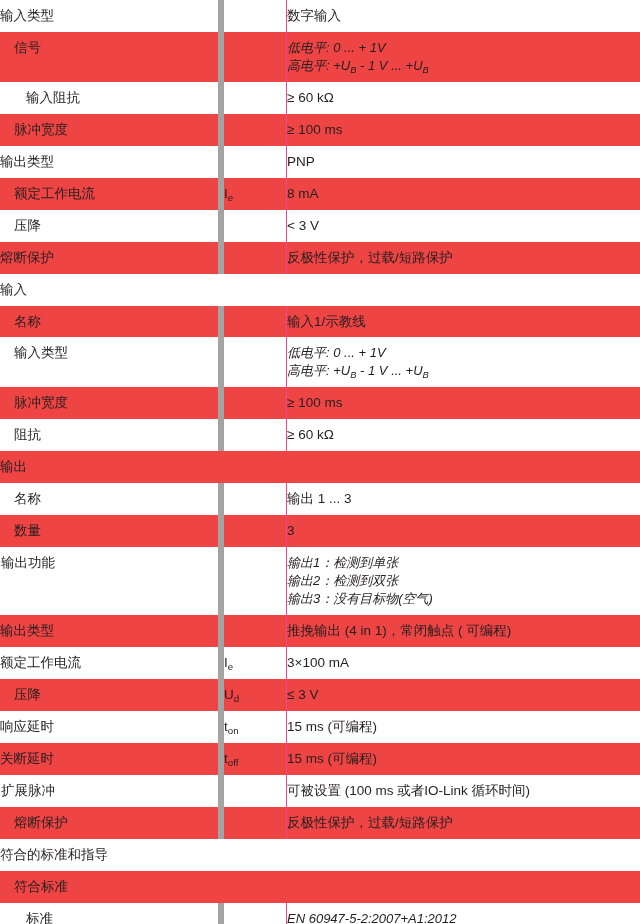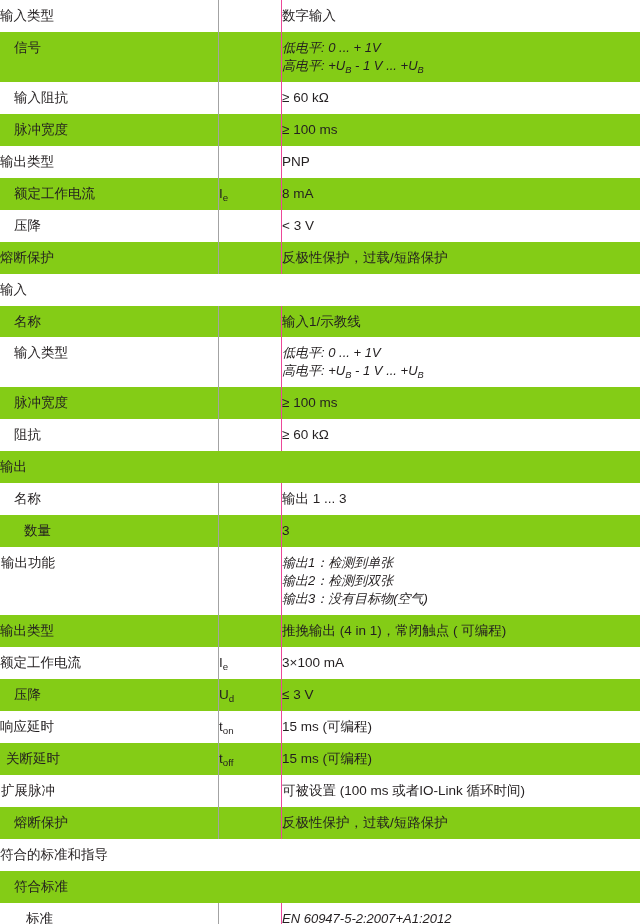--- a/index.html
+++ b/index.html
@@ -14,35 +14,35 @@
     color: #231f20;
     overflow: hidden;
   }
   table.spec {
     width: 640px;
     border-collapse: collapse;
     table-layout: fixed;
     font-size: 13.5px;
   }
   table.spec tr.row-shade > td {
-    background: #84cc16;
+    background: #ef4444;
   }
   table.spec tr.row-plain > td {
     background: #ffffff;
   }
   table.spec td {
     vertical-align: top;
     padding: 7px 0 7px 0;
     line-height: 1.33;
   }
   td.c-label {
     width: 218px;
     padding-left: 8px;
     padding-right: 6px;
-    border-right: 1px solid #a3a3a3;
+    border-right: 6px solid #a3a3a3;
   }
   td.c-sym {
     width: 62px;
     padding-left: 6px;
     padding-right: 4px;
     border-right: 1px solid #ec4899;
   }
   td.c-val {
     width: 360px;
     padding-left: 12px;
@@ -75,21 +75,21 @@
         <td class="c-label"><span class="indent-0">输入类型</span></td>
         <td class="c-sym"><span class="sym"></span></td>
         <td class="c-val"><span>数字输入</span></td>
       </tr>
       <tr class="row-shade">
         <td class="c-label"><span class="indent-1" style="padding-left: 14px;">信号</span></td>
         <td class="c-sym"><span class="sym"></span></td>
         <td class="c-val"><span class="val-small">低电平: 0 ... + 1V<br>高电平: +U<sub>B</sub> - 1 V ... +U<sub>B</sub></span></td>
       </tr>
       <tr class="row-plain">
-        <td class="c-label"><span class="indent-1" style="padding-left: 14px;">输入阻抗</span></td>
+        <td class="c-label"><span class="indent-1" style="padding-left: 26px;">输入阻抗</span></td>
         <td class="c-sym"><span class="sym"></span></td>
         <td class="c-val"><span>≥ 60 kΩ</span></td>
       </tr>
       <tr class="row-shade">
         <td class="c-label"><span class="indent-1" style="padding-left: 14px;">脉冲宽度</span></td>
         <td class="c-sym"><span class="sym"></span></td>
         <td class="c-val"><span>≥ 100 ms</span></td>
       </tr>
       <tr class="row-plain">
         <td class="c-label"><span class="indent-0">输出类型</span></td>
@@ -140,21 +140,21 @@
         <td class="c-label"><span class="indent-0">输出</span></td>
         <td class="c-sym"><span class="sym"></span></td>
         <td class="c-val"><span></span></td>
       </tr>
       <tr class="row-plain">
         <td class="c-label"><span class="indent-1" style="padding-left: 14px;">名称</span></td>
         <td class="c-sym"><span class="sym"></span></td>
         <td class="c-val"><span>输出 1 ... 3</span></td>
       </tr>
       <tr class="row-shade">
-        <td class="c-label"><span class="indent-1" style="padding-left: 24px;">数量</span></td>
+        <td class="c-label"><span class="indent-1" style="padding-left: 14px;">数量</span></td>
         <td class="c-sym"><span class="sym"></span></td>
         <td class="c-val"><span>3</span></td>
       </tr>
       <tr class="row-plain">
         <td class="c-label"><span class="indent-1" style="padding-left: 1px;">输出功能</span></td>
         <td class="c-sym"><span class="sym"></span></td>
         <td class="c-val"><span class="val-small">输出1：检测到单张<br>输出2：检测到双张<br>输出3：没有目标物(空气)</span></td>
       </tr>
       <tr class="row-shade">
         <td class="c-label"><span class="indent-0">输出类型</span></td>
@@ -170,21 +170,21 @@
         <td class="c-label"><span class="indent-1" style="padding-left: 14px;">压降</span></td>
         <td class="c-sym"><span class="sym">U<sub>d</sub></span></td>
         <td class="c-val"><span>≤ 3 V</span></td>
       </tr>
       <tr class="row-plain">
         <td class="c-label"><span class="indent-1" style="padding-left: 0;">响应延时</span></td>
         <td class="c-sym"><span class="sym">t<sub>on</sub></span></td>
         <td class="c-val"><span>15 ms (可编程)</span></td>
       </tr>
       <tr class="row-shade">
-        <td class="c-label"><span class="indent-1" style="padding-left: 6px;">关断延时</span></td>
+        <td class="c-label"><span class="indent-1" style="padding-left: 0;">关断延时</span></td>
         <td class="c-sym"><span class="sym">t<sub>off</sub></span></td>
         <td class="c-val"><span>15 ms (可编程)</span></td>
       </tr>
       <tr class="row-plain">
         <td class="c-label"><span class="indent-1" style="padding-left: 1px;">扩展脉冲</span></td>
         <td class="c-sym"><span class="sym"></span></td>
         <td class="c-val"><span>可被设置 (100 ms 或者IO-Link 循环时间)</span></td>
       </tr>
       <tr class="row-shade">
         <td class="c-label"><span class="indent-1" style="padding-left: 14px;">熔断保护</span></td>

